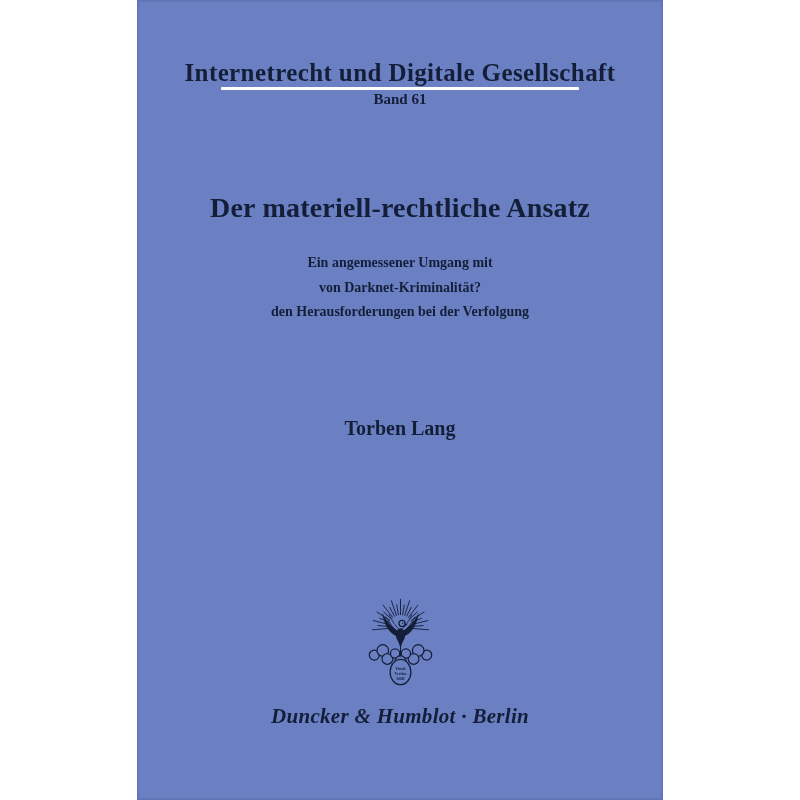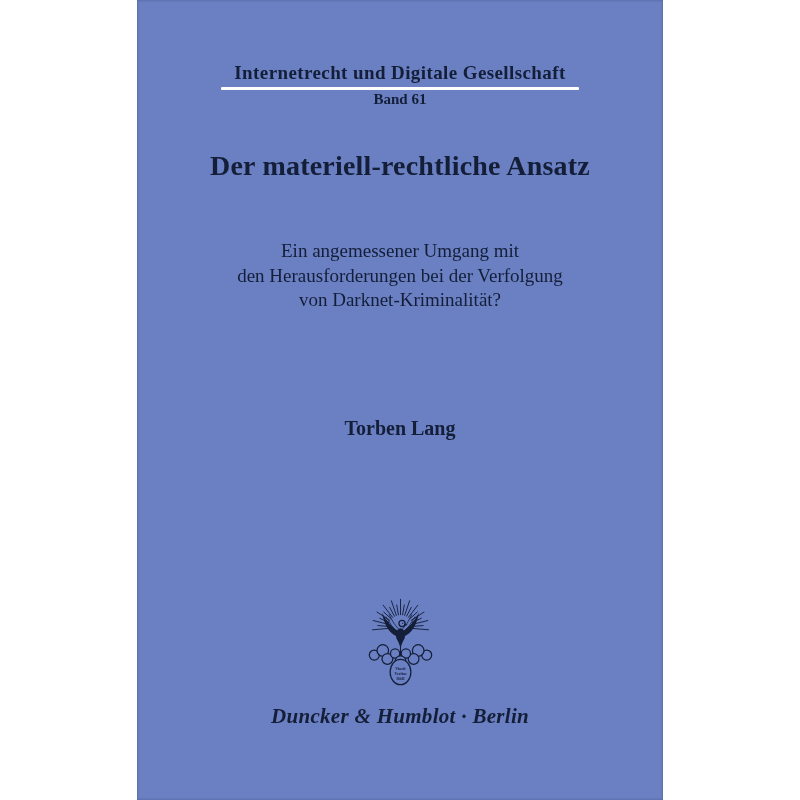--- a/index.html
+++ b/index.html
@@ -15,42 +15,42 @@
     left: 137px; top: 0;
     width: 526px; height: 800px;
     background: var(--cover-bg, #6a80c3);
     color: var(--ink, #141e38);
     text-align: center;
     box-shadow: inset 0 0 3px rgba(20,30,70,0.35);
   }
   .cover div, .cover h1 { position: absolute; left: 0; width: 100%; margin: 0; }
   .series-title {
     top: 60px;
-    font-size: 19px; font-weight: bold; line-height: 26px;
+    font-size: 25px; font-weight: bold; line-height: 26px;
     letter-spacing: 0.4px;
   }
   .series-rule {
     top: 87px; left: 84px !important;
     width: 358px !important; height: 3px;
     background: var(--rule, #ffffff);
     border-radius: 1px;
   }
   .series-band {
     top: 86px;
     font-size: 15px; font-weight: bold; line-height: 26px;
   }
   .book-title {
     top: 149px;
     font-size: 28px; font-weight: bold; line-height: 33px;
     letter-spacing: 0.2px;
   }
-  .book-title span { display: block; }
+  .book-title span { display: block; margin-top: 42px; }
   .subtitle {
-    top: 239px;
-    font-size: 19px; font-weight: normal; line-height: 24.5px;
+    top: 251px;
+    font-size: 14px; font-weight: bold; line-height: 24.5px;
   }
   .subtitle span { display: block; }
   .byline-label {
     top: 382px;
     font-size: 16px; font-weight: bold; line-height: 20px;
   }
   .author-name {
     top: 415px;
     font-size: 20px; font-weight: bold; line-height: 26px;
   }
@@ -81,22 +81,22 @@
     <div class="series-rule"></div>
 
     <div class="series-band">Band 61</div>
 
     <h1 class="book-title">
       <span>Der materiell-rechtliche Ansatz</span>
     </h1>
 
     <div class="subtitle">
       <span>Ein angemessener Umgang mit</span>
+      <span>von Darknet-Kriminalität?</span>
       <span>den Herausforderungen bei der Verfolgung</span>
-      <span>von Darknet-Kriminalität?</span>
     </div>
 
 
     <div class="author-name">Torben Lang</div>
 
     <div class="logo">
       <svg width="77" height="94" viewBox="0 0 100 122">
 
         <g class="emblem-line" stroke-width="1.2">
             <line x1="65.9" y1="43.4" x2="86.9" y2="45.2"></line>

